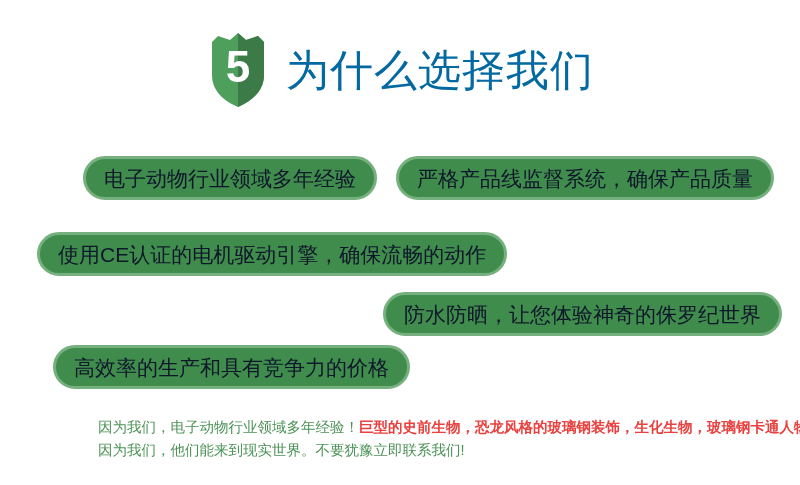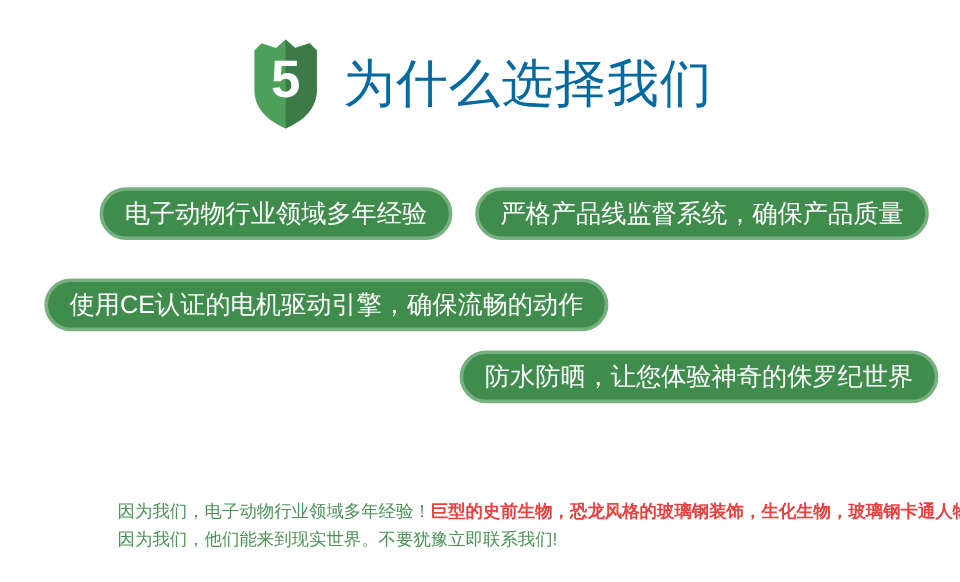--- a/index.html
+++ b/index.html
@@ -75,21 +75,21 @@
     position: absolute;
     box-sizing: border-box;
     height: 44px;
     border-radius: 24px;
     background: #3f8c4d;
     border: 3px solid #76b07e;
     display: flex;
     align-items: center;
     justify-content: center;
     padding: 0 18px;
-    color: #ffffff;
+    color: #0f172a;
     font-size: 21px;
     line-height: 1;
     white-space: nowrap;
   }
 
   .pill-1 { left: 83px;  top: 156px; }
   .pill-2 { left: 396px; top: 156px; }
   .pill-3 { left: 37px;  top: 232px; }
   .pill-4 { left: 383px; top: 292px; }
   .pill-5 { left: 53px;  top: 345px; }
@@ -123,20 +123,21 @@
       <div class="shield-num">5</div>
     </div>
 
     <div class="header-title">为什么选择我们</div>
   </div>
 
   <div class="pill pill-1">电子动物行业领域多年经验</div>
   <div class="pill pill-3">使用CE认证的电机驱动引擎，确保流畅的动作</div>
   <div class="pill pill-2">严格产品线监督系统，确保产品质量</div>
   <div class="pill pill-4">防水防晒，让您体验神奇的侏罗纪世界</div>
+  <div class="pill pill-5">高效率的生产和具有竞争力的价格</div>
 
   <div class="footer">
     <span class="footer-line">
       <span>因为我们，电子动物行业领域多年经验！</span><span class="hl-red">巨型的史前生物，恐龙风格的玻璃钢装饰，生化生物，玻璃钢卡通人物</span>
     </span>
     <span class="footer-line">因为我们，他们能来到现实世界。不要犹豫立即联系我们!</span>
   </div>
 
 </div>
 

